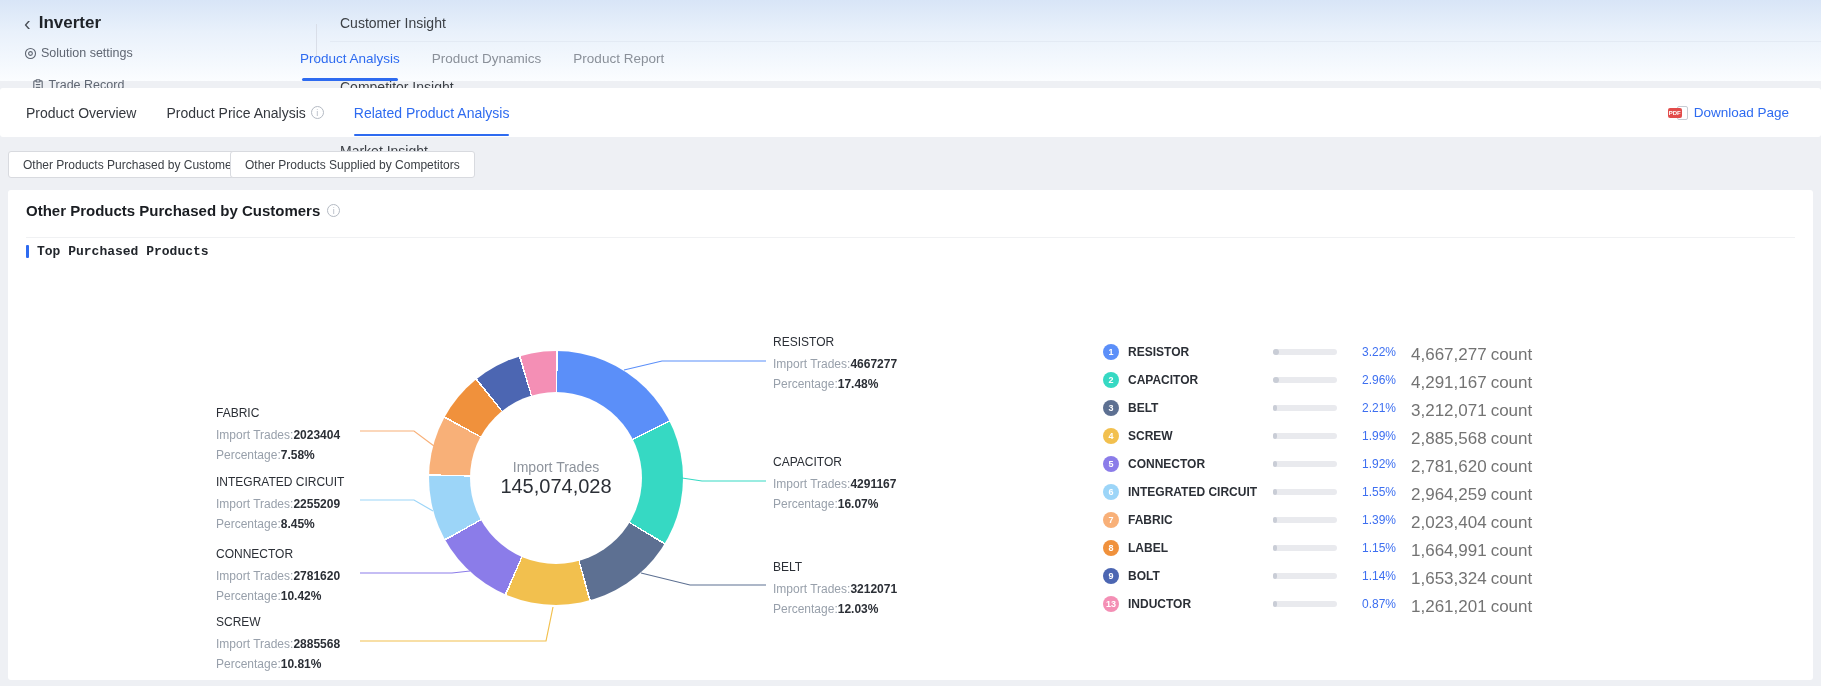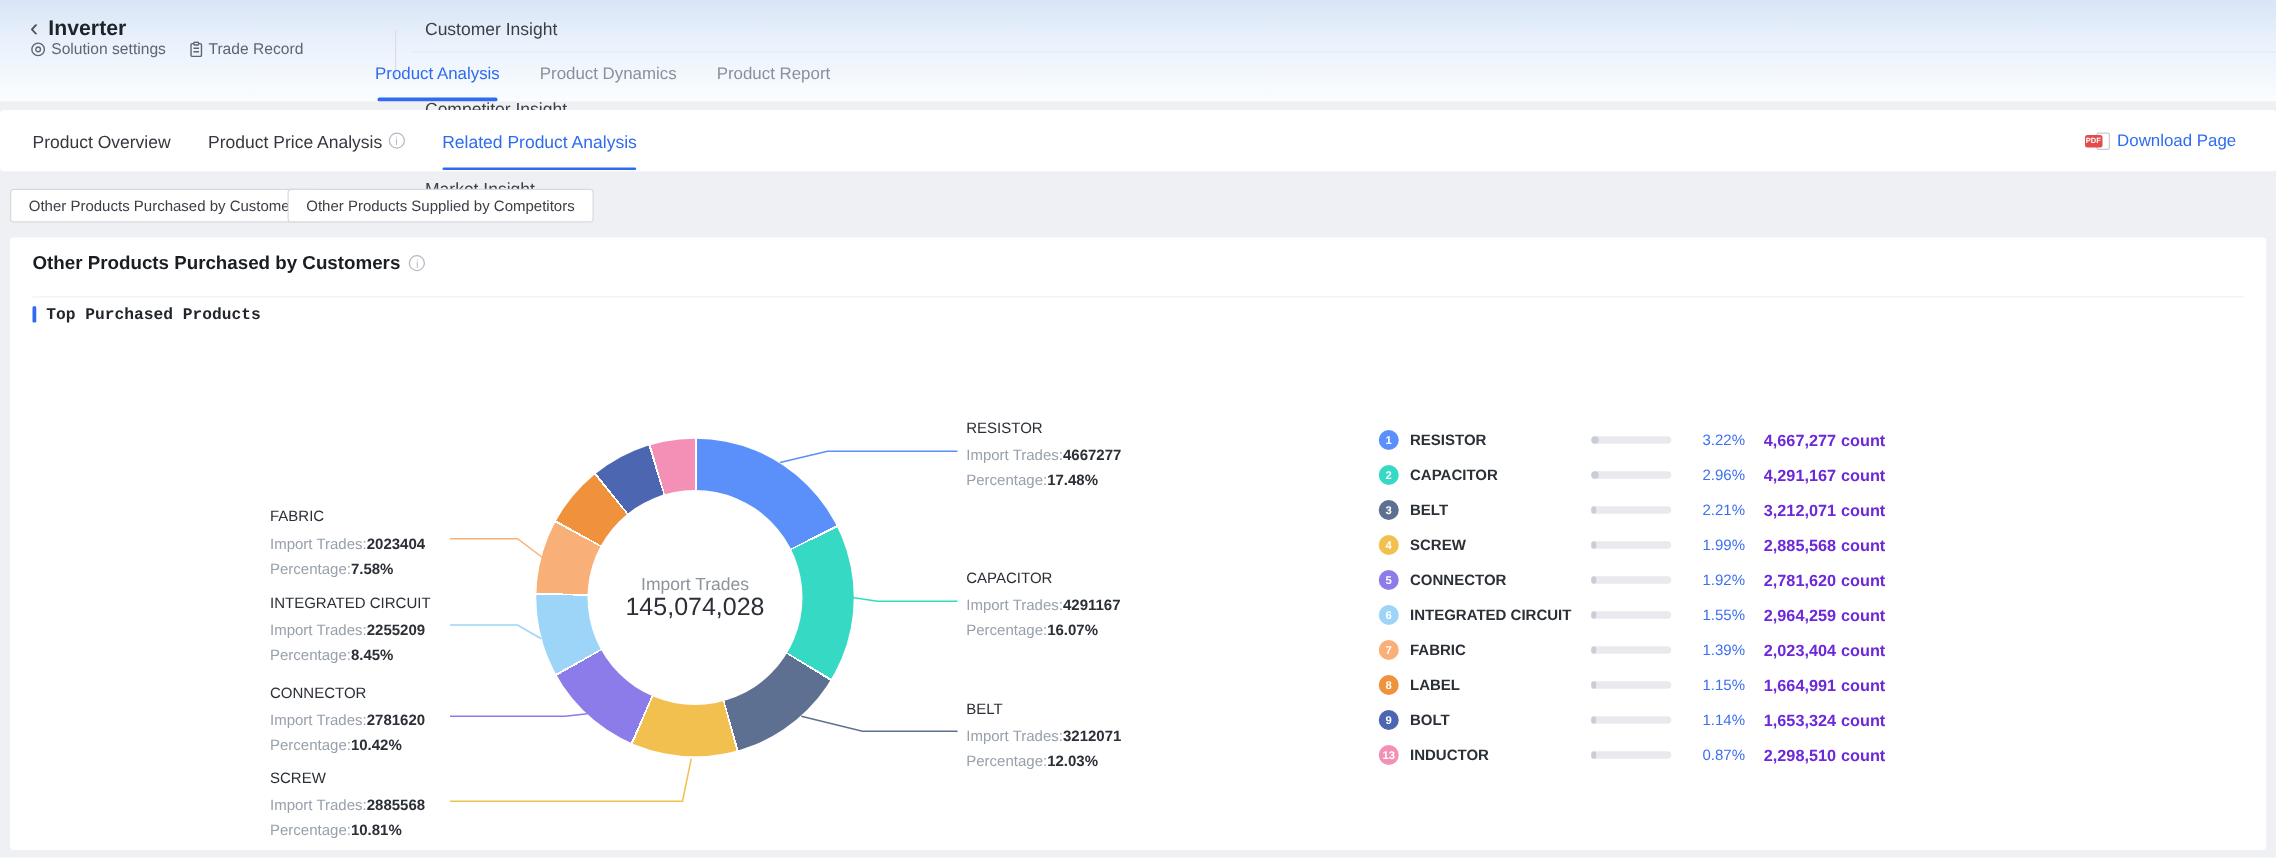--- a/index.html
+++ b/index.html
@@ -6,21 +6,21 @@
   html,body { width:1821px; height:686px; }
   body { font-family:"Liberation Sans", sans-serif; background:#eef0f4; color:#333; overflow:hidden; }
   #app { position:relative; width:1821px; height:686px; }
 
   
   .header { position:absolute; left:0; top:0; width:1821px; height:81px;
     background:linear-gradient(180deg,#d8e5f7 0%,#e9f1fb 40%,#fbfdff 100%); }
   .back-row { position:absolute; left:24px; top:13px; display:flex; align-items:center; gap:8px; }
   .back-chevron { font-size:20px; color:#4a4f57; line-height:18px; cursor:pointer; }
   .app-title { font-size:17px; font-weight:bold; color:#1f2329; }
-  .header-links { position:absolute; left:24px; top:32px; display:flex; gap:18px; align-items:center; }
+  .header-links { position:absolute; left:24px; top:46px; display:flex; gap:18px; align-items:center;flex-direction:column; }
   .hlink { display:inline-flex; align-items:center; gap:4px; font-size:12.5px; color:#5f6672; cursor:pointer; }
   .hlink svg { display:block; }
   .v-divider { position:absolute; left:316px; top:24px; width:1px; height:40px; background:#d9dee8; }
   .tabs-row1 { position:absolute; left:340px; top:12px; display:flex; gap:34px;flex-direction:column; }
   .tab1 { position:relative; font-size:14px; color:#3c4046; height:30px; line-height:22px; cursor:pointer; }
   .tab1.active { font-weight:bold; color:#15181d; }
   .tab1.active::after { content:""; position:absolute; left:0; right:0; bottom:0; height:3px; background:#2e6bf0; border-radius:2px; }
   .tabs-divider { position:absolute; left:330px; right:0; top:41px; height:1px; background:#e3eaf4; }
   .tabs-row2 { position:absolute; left:300px; top:47px; display:flex; gap:32px; }
   .tab2 { position:relative; font-size:13.5px; color:#8a9099; height:34px; line-height:24px; cursor:pointer; }
@@ -73,21 +73,21 @@
 
   
   .ranklist { position:absolute; left:1103px; top:338px; width:402px; z-index:2; }
   .rrow { position:relative; height:28px; }
   .rbadge { position:absolute; left:0; top:6px; width:16px; height:16px; border-radius:50%;
     color:#fff; font-size:9px; font-weight:bold; display:flex; align-items:center; justify-content:center; }
   .rname { position:absolute; left:25px; top:7px; font-size:12px; font-weight:bold; color:#2b2f36; white-space:nowrap; }
   .rtrack { position:absolute; left:170px; top:11px; width:64px; height:6px; background:#e9eaee; border-radius:3px; }
   .rfill { position:absolute; left:0; top:0; height:6px; background:#c9cdd6; border-radius:3px; }
   .rpct { position:absolute; left:243px; top:7px; width:50px; text-align:right; font-size:12px; color:#3d6ff0; }
-  .rcount { position:absolute; left:308px; top:7px; font-size:13px; color:#6d28d9; white-space:nowrap;font-weight:bold; }
+  .rcount { position:absolute; left:308px; top:7px; font-size:17px; color:#737373; white-space:nowrap; }
   .rcount .u { margin-left:4px; }
 </style>
 </head>
 <body>
 
 <div id="app">
 
   <div class="header">
     <div class="back-row">
       <span class="back-chevron">‹</span>
@@ -300,17 +300,17 @@
       <span class="rpct">1.14%</span>
       <span class="rcount"><span>1,653,324</span><span class="u">count</span></span>
     </div>
     <div class="rrow">
       <span class="rbadge" style="background: rgb(244, 143, 181);">13</span>
       <span class="rname">INDUCTOR</span>
       <span class="rtrack">
           <span class="rfill" style="width: 4px;"></span>
         </span>
       <span class="rpct">0.87%</span>
-      <span class="rcount"><span>2,298,510</span><span class="u">count</span></span>
+      <span class="rcount"><span>1,261,201</span><span class="u">count</span></span>
     </div>
   </div>
 
 </div>
 
 </body></html>

